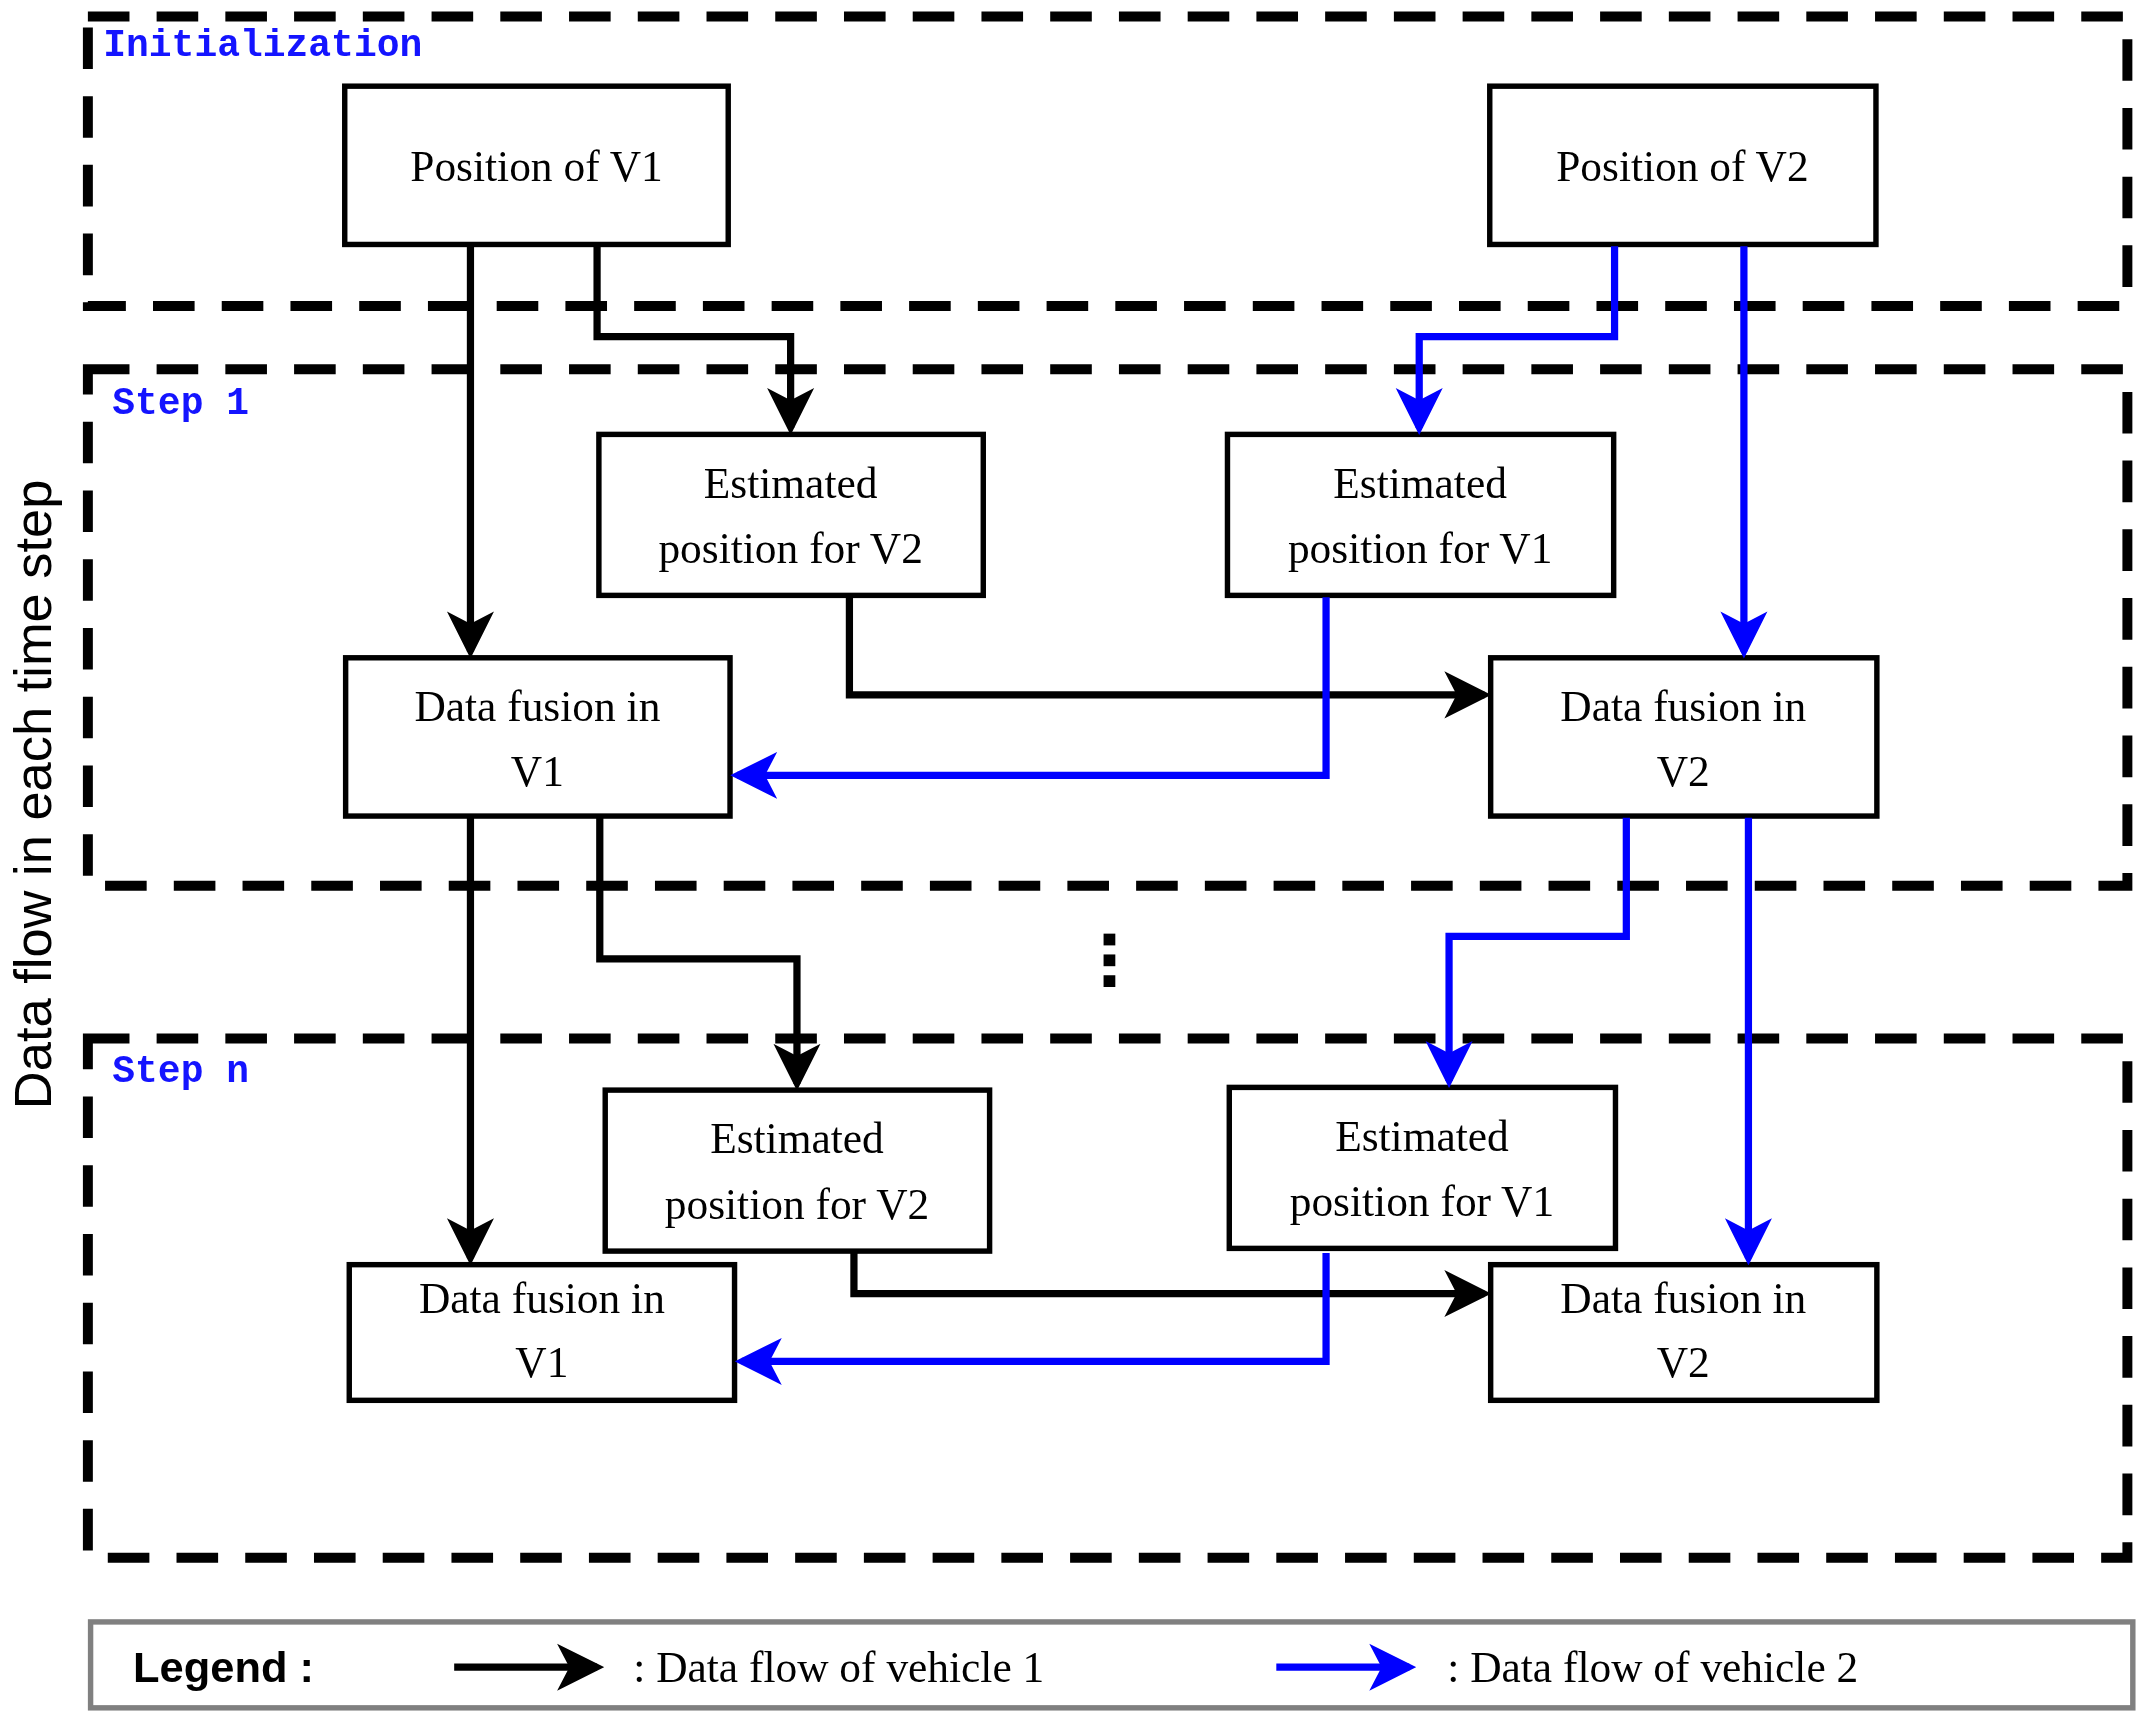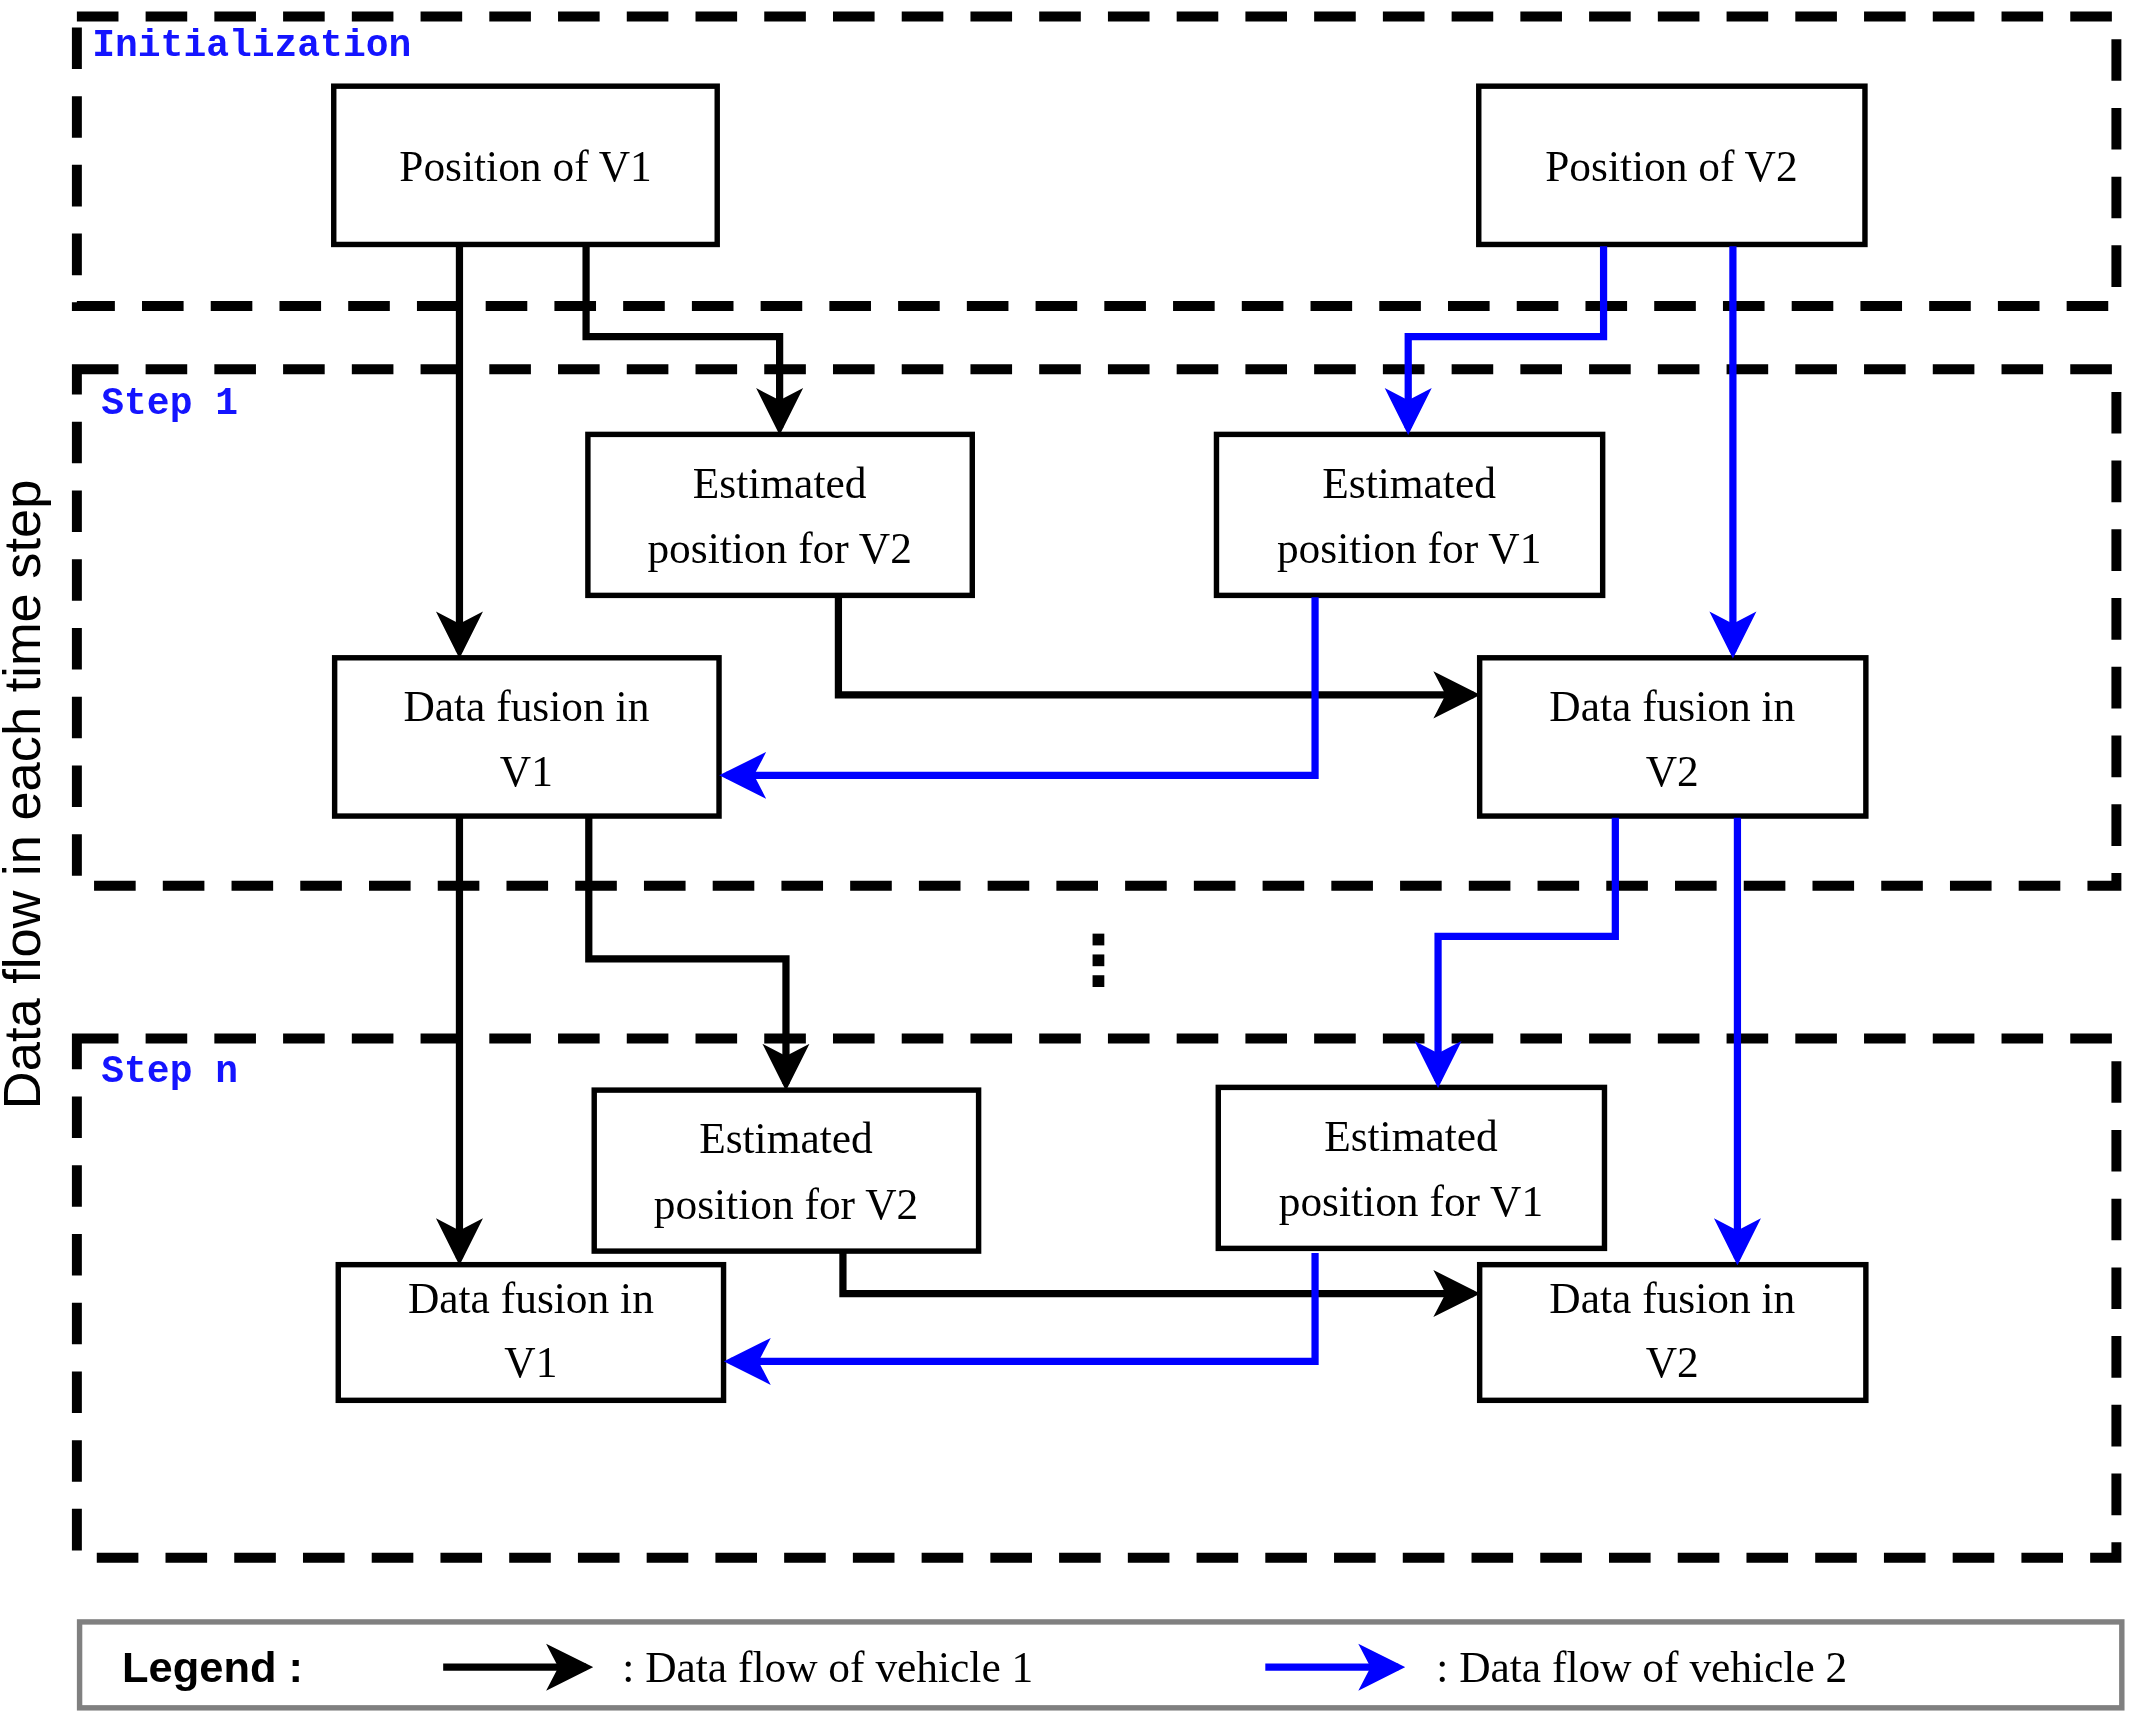--- a/index.html
+++ b/index.html
@@ -1,16 +1,16 @@
 <!DOCTYPE html>
 <html style="font-size:14.5px"><head>
 <meta charset="utf-8">
 <style>
   html, body { margin: 0; padding: 0; background: #ffffff; }
-  .canvas-wrap { width: 1985px; height: 1728px; background: #ffffff; }
+  .canvas-wrap { width: 1985px; height: 1728px; background: #ffffff; margin-left: 11px; }
   svg { display: block; }
   text { user-select: none; }
   .box-rect { fill: #ffffff; stroke: #000000; stroke-width: 6; }
   .section-rect { fill: none; stroke: #000000; stroke-width: 11; stroke-dasharray: 46 30; }
   .box-text { font-family: "Liberation Serif", serif; font-size: 48px; fill: #000000; text-anchor: middle; }
   .section-label { font-family: "Liberation Mono", monospace; font-size: 42px; font-weight: bold; fill: #1414ff; }
   .axis-label { font-family: "Liberation Sans", sans-serif; font-size: 58px; fill: #000000; text-anchor: middle; }
   .legend-rect { fill: #ffffff; stroke: #808080; stroke-width: 6; }
   .legend-title { font-family: "Liberation Sans", sans-serif; font-size: 48px; font-weight: bold; fill: #000000; }
   .legend-item { font-family: "Liberation Serif", serif; font-size: 48px; fill: #000000; }

